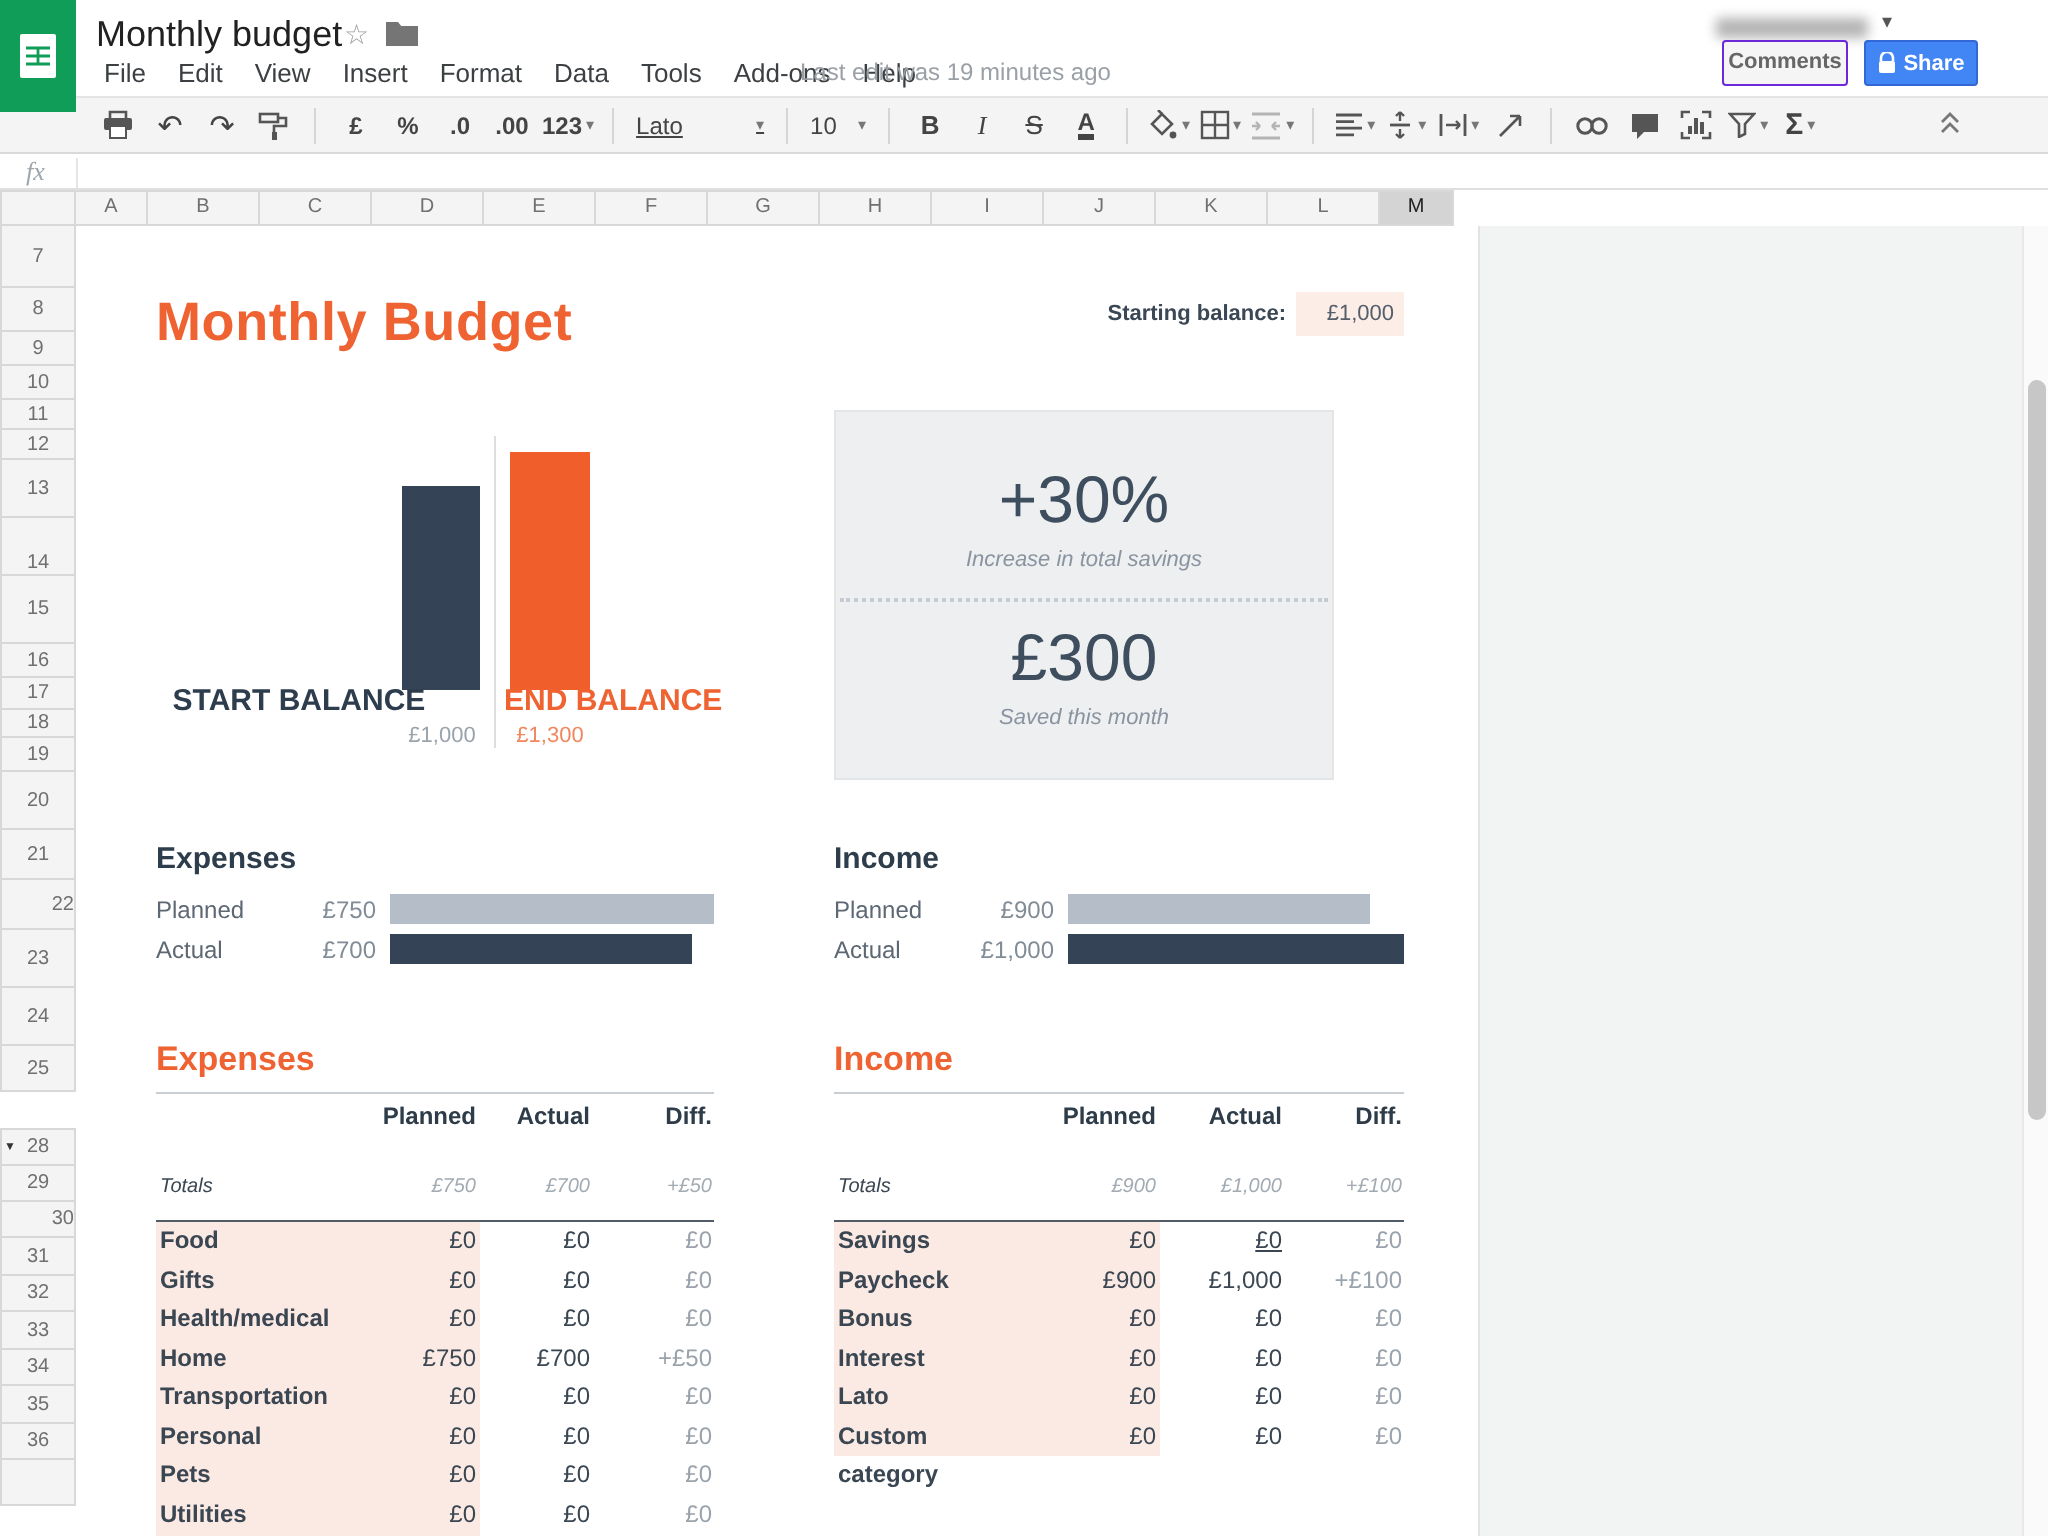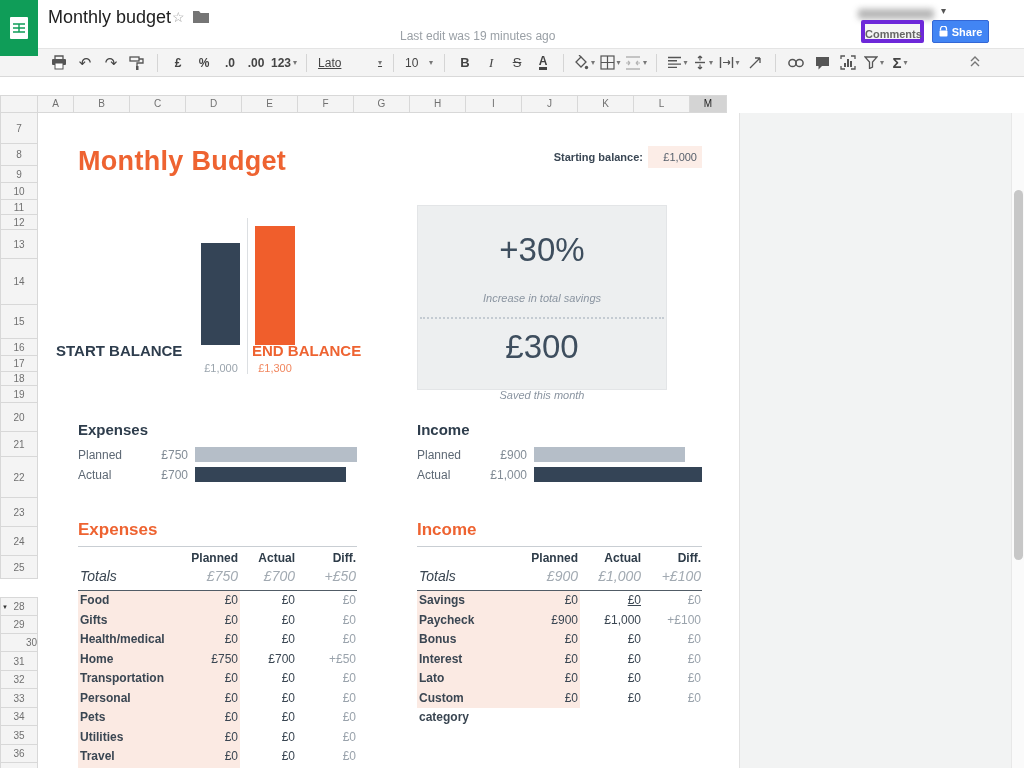--- a/index.html
+++ b/index.html
@@ -14,21 +14,21 @@
   #doc-title { position:absolute; left:48px; top:7px; font-size:18px; color:#212121; }
   #star { position:absolute; left:172px; top:9px; font-size:14px; color:#9e9e9e; }
   #folder { position:absolute; left:193px; top:10px; }
   #menubar { position:absolute; left:44px; top:27px; display:flex; align-items:center; }
   .menu-item { font-size:13px; color:#3c4043; padding:2px 8px; cursor:default; }
   #last-edit { font-size:12px; color:#9aa0a6; margin-left:10px; }
   #acct-blur { position:absolute; left:858px; top:9px; width:76px; height:10px; background:#777;
                border-radius:2px; filter:blur(3px); opacity:.55; }
   #acct-caret { position:absolute; left:941px; top:5px; font-size:10px; color:#555; }
   #comments-btn { position:absolute; left:861px; top:20px; width:63px; height:23px; background:#f5f5f5;
-                  border:4px solid #6d28d9; border-radius:2px; font-size:11px; font-weight:bold;
+                  border:1px solid #6d28d9; border-radius:2px; font-size:11px; font-weight:bold;
                   color:#666; text-align:center; line-height:21px; }
   #share-btn { position:absolute; left:932px; top:20px; width:57px; height:23px; background:#4285F4;
                border:1px solid #3367d6; border-radius:2px; color:#fff; font-size:11px; font-weight:bold;
                display:flex; align-items:center; justify-content:center; gap:4px; }
 
   
   #toolbar { position:absolute; left:0; top:48px; width:1024px; height:29px; background:#F4F4F4;
              border-top:1px solid #e4e4e4; border-bottom:1px solid #d9d9d9;
              display:flex; align-items:center; padding-left:46px; }
   .tb-btn { display:flex; align-items:center; justify-content:center; height:22px; min-width:22px;
@@ -78,51 +78,51 @@
   #page-title { left:78px; top:146px; font-size:27px; font-weight:bold; color:#EE6331; letter-spacing:.3px; }
   #sb-label { left:480px; top:151px; width:163px; text-align:right; font-size:11px; font-weight:bold; color:#3A4754; }
   #sb-cell { left:648px; top:146px; width:54px; height:22px; background:#FCEDE7; font-size:11px;
              color:#555F6B; text-align:right; line-height:22px; padding-right:5px; }
 
   
   .bbar { position:absolute; }
   #bar-start { left:201px; top:243px; width:39px; height:102px; }
   #bar-end { left:255px; top:226px; width:40px; height:119px; }
   #chart-div { left:247px; top:218px; width:1px; height:156px; background:#dcdfe2; }
-  #bal-lbl-start { left:56px; top:342px; width:187px; text-align:left; font-size:15px; font-weight:bold; }
+  #bal-lbl-start { left:56px; top:342px; width:187px; text-align:center; font-size:15px; font-weight:bold; }
   #bal-lbl-end { left:252px; top:342px; font-size:15px; font-weight:bold; }
   #bal-val-start { left:178px; top:362px; width:86px; text-align:center; font-size:11px; }
   #bal-val-end { left:232px; top:362px; width:86px; text-align:center; font-size:11px; }
 
   
   #gbox { left:417px; top:205px; width:250px; height:185px; background:#EDEFF0; border:1px solid #E3E5E7;
           display:flex; flex-direction:column; align-items:center; }
   #g-pct { margin-top:25px; font-size:33px; color:#3E4E5E; }
-  .g-cap { margin-top:23px; font-size:11px; font-style:italic; color:#8A94A0; }
+  .g-cap { margin-top:5px; font-size:11px; font-style:italic; color:#8A94A0; }
   #g-rule { margin-top:13px; width:244px; border-top:2px dotted #c4cbd2; }
   #g-amt { margin-top:9px; font-size:33px; color:#3E4E5E; }
 
   
   .sum { top:421px; }
   #sum-exp { left:78px; } #sum-inc { left:417px; }
   .sum-title { font-size:15px; font-weight:bold; color:#2E3D4C; }
   .sum-rows { margin-top:9px; }
   .srow { display:flex; align-items:center; height:15px; margin-bottom:5px; }
   .sl { width:62px; font-size:12px; color:#5D6874; }
   .sv { width:48px; font-size:12px; color:#828C96; text-align:right; }
   .sbar { height:15px; margin-left:7px; }
 
   
   .btable { top:520px; }
   #tbl-exp { left:78px; width:279px; }
   #tbl-inc { left:417px; width:285px; }
   .t-title { font-size:17px; font-weight:bold; color:#EE6331; height:24px; }
   .t-rule { border-bottom:1px solid #c9ced3; margin-top:2px; }
   .t-head { display:flex; margin-top:4px; height:17px; font-size:12px; font-weight:bold; color:#2E3C49; }
-  .t-totals { display:flex; height:16px; font-size:14px; font-style:italic; color:#A2AAB2; }
+  .t-totals { display:flex; height:16px; font-size:10px; font-style:italic; color:#A2AAB2;margin-top:20px; }
   .t-darkrule { border-bottom:1px solid #515c66; margin-top:6px; }
   .trow { display:flex; height:19.5px; line-height:19.5px; font-size:12px; }
   .cat { color:#3A4652; font-weight:bold; padding-left:2px; }
   .v1,.v2,.v3 { text-align:right; }
   .v1 { padding-right:2px; color:#3A4652; }
   .v2 { padding-right:2px; color:#3A4652; }
   .v3 { padding-right:1px; color:#9AA3AC; }
   .pink { background:#FBEAE3; }
   #tbl-exp .cat { width:92px; } #tbl-exp .v1 { width:70px; } #tbl-exp .v2 { width:57px; } #tbl-exp .v3 { width:60px; }
   #tbl-inc .cat { width:98px; } #tbl-inc .v1 { width:65px; } #tbl-inc .v2 { width:63px; } #tbl-inc .v3 { width:59px; }
@@ -138,20 +138,32 @@
 <div id="screen">
 
   <div id="topbar">
     <div id="doc-title">Monthly budget</div>
     <div id="star">☆</div>
     <div id="folder">
       <svg width="16" height="13" viewBox="0 0 16 13">
           <path d="M0 1h6l1.6 2H16v10H0z" fill="#757575"></path>
         </svg>
     </div>
+    <div id="menubar">
+
+    <span class="menu-item">File</span>
+        <span class="menu-item">Edit</span>
+        <span class="menu-item">View</span>
+        <span class="menu-item">Insert</span>
+        <span class="menu-item">Format</span>
+        <span class="menu-item">Data</span>
+        <span class="menu-item">Tools</span>
+        <span class="menu-item">Add-ons</span>
+        <span class="menu-item">Help</span>
+      </div>
     <span id="last-edit" style="position:absolute;left:390px;top:29px;">Last edit was 19 minutes ago</span>
     <div id="acct-blur"></div>
     <div id="acct-caret">▾</div>
     <div id="comments-btn">Comments</div>
     <div id="share-btn">
       <span>
         <svg width="9" height="11" viewBox="0 0 9 11">
             <path d="M1.5 4.5V3a3 3 0 016 0v1.5" fill="none" stroke="#fff" stroke-width="1.3"></path>
             <rect x="0.5" y="4.5" width="8" height="6" rx="1" fill="#fff"></rect>
           </svg>
@@ -289,20 +301,24 @@
       <span class="glyph" style="font-weight:bold">Σ</span>
         <span class="caret">▾</span>
     </div>
   </div>
   <div id="tb-collapse">
     <svg width="14" height="14" viewBox="0 0 14 14">
         <path d="M3 8l4-4 4 4M3 13l4-4 4 4" fill="none" stroke="#777" stroke-width="1.4"></path>
       </svg>
   </div>
 
+  <div id="fxbar">
+    <span id="fx">fx</span>
+    <span id="fx-div"></span>
+  </div>
 
   <div id="colheads">
     <div id="corner"></div>
     <div style="display:flex">
 
     <div class="colh" style="width: 37px;">A</div>
         <div class="colh" style="width: 57px;">B</div>
         <div class="colh" style="width: 57px;">C</div>
         <div class="colh" style="width: 57px;">D</div>
         <div class="colh" style="width: 57px;">E</div>
@@ -348,21 +364,21 @@
         <div class="rowh" style="height: 16px;">
 
           <span>12</span>
         </div>
 
         <div class="rowh" style="height: 30px;">
 
           <span>13</span>
         </div>
 
-        <div class="rowh" style="height: 47px;">
+        <div class="rowh" style="height: 30px; align-items: flex-end;">
 
           <span>14</span>
         </div>
 
         <div class="rowh" style="height: 35px;">
 
           <span>15</span>
         </div>
 
         <div class="rowh" style="height: 18px;">
@@ -388,21 +404,21 @@
         <div class="rowh" style="height: 30px; text-align: center;">
 
           <span>20</span>
         </div>
 
         <div class="rowh" style="height: 26px;">
 
           <span>21</span>
         </div>
 
-        <div class="rowh" style="height: 42px;">
+        <div class="rowh" style="height: 26px; justify-content: flex-end;">
 
           <span>22</span>
         </div>
 
         <div class="rowh" style="height: 30px;">
 
           <span>23</span>
         </div>
 
         <div class="rowh" style="height: 30px;">

